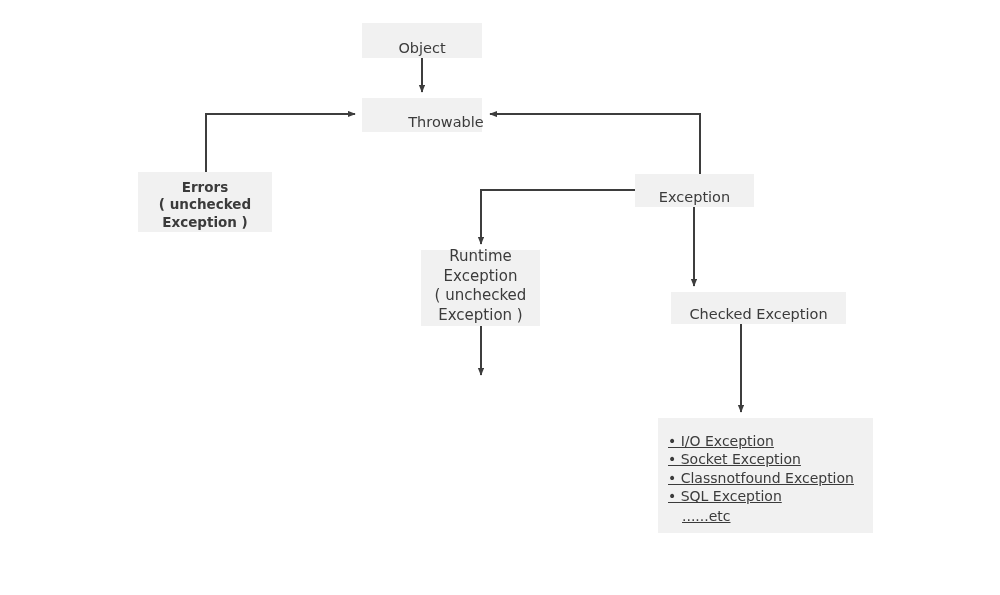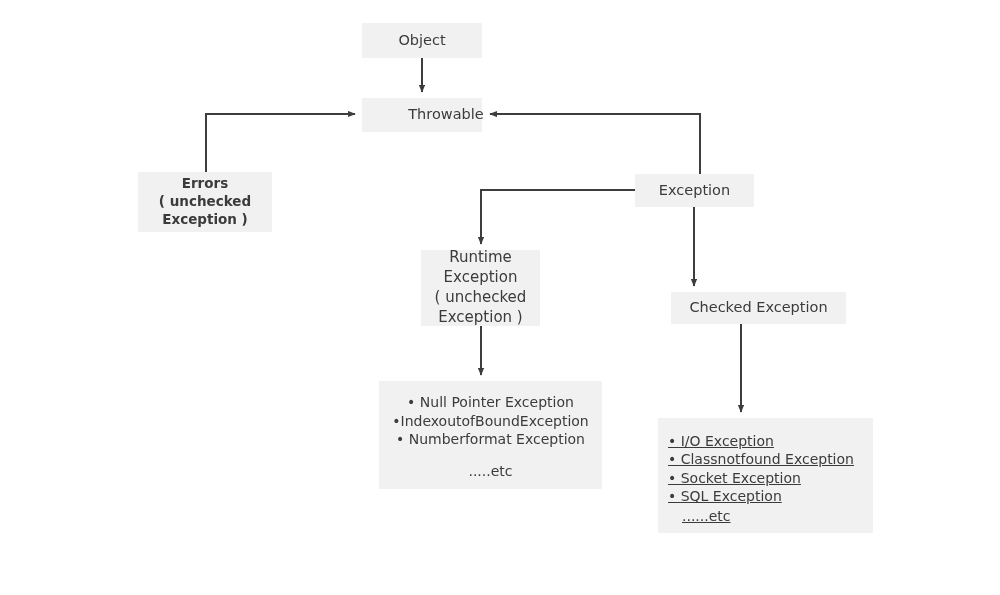--- a/index.html
+++ b/index.html
@@ -27,21 +27,21 @@
     position: absolute;
     background: #f1f1f1;
     color: #3b3b3b;
     box-sizing: border-box;
     display: flex;
     flex-direction: column;
     justify-content: center;
     line-height: 1.32;
     white-space: pre;
   }
-  .node.center { align-items: center; text-align: center; }
+  .node.center { align-items: center; text-align: center; justify-content: flex-end; }
   .node.leftish { align-items: flex-start; text-align: left; text-decoration: underline; }
   .node .ln { display: block; }
 
   
   #node-object   { left: 362px; top: 23px;  width: 120px; height: 35px;  font-size: 14.5px; }
   #node-throwable{ left: 362px; top: 98px;  width: 120px; height: 34px;  font-size: 14.5px; padding-left: 48px; }
   #node-errors   { left: 138px; top: 172px; width: 134px; height: 60px;  font-size: 13.5px; font-weight: bold; }
   #node-exception{ left: 635px; top: 174px; width: 119px; height: 33px;  font-size: 14.5px; }
   #node-runtime  { left: 421px; top: 250px; width: 119px; height: 76px;  font-size: 15px; }
   #node-checked  { left: 635px; top: 292px; width: 175px; height: 32px;  font-size: 14.5px; margin-left: 36px; }
@@ -101,30 +101,23 @@
     <span class="ln">Runtime</span>
     <span class="ln">Exception</span>
     <span class="ln">( unchecked</span>
     <span class="ln">Exception )</span>
   </div>
 
   <div class="node center" id="node-checked">
     <span class="ln">Checked Exception</span>
   </div>
 
-  <div class="node center" id="node-unchecked-list">
-    <span class="ln">• Null Pointer Exception</span>
-    <span class="ln">•IndexoutofBoundException</span>
-    <span class="ln">• Numberformat Exception</span>
-    <span class="gap"></span>
-    <span class="ln etc">.....etc</span>
-  </div>
 
   <div class="node leftish" id="node-checked-list">
     <span class="ln">• I/O Exception</span>
+    <span class="ln">• Socket Exception</span>
     <span class="ln">• Classnotfound Exception</span>
-    <span class="ln">• Socket Exception</span>
     <span class="ln">• SQL Exception</span>
     <span class="gap"></span>
     <span class="ln etc">......etc</span>
   </div>
 
 </div>
 
 </body></html>

